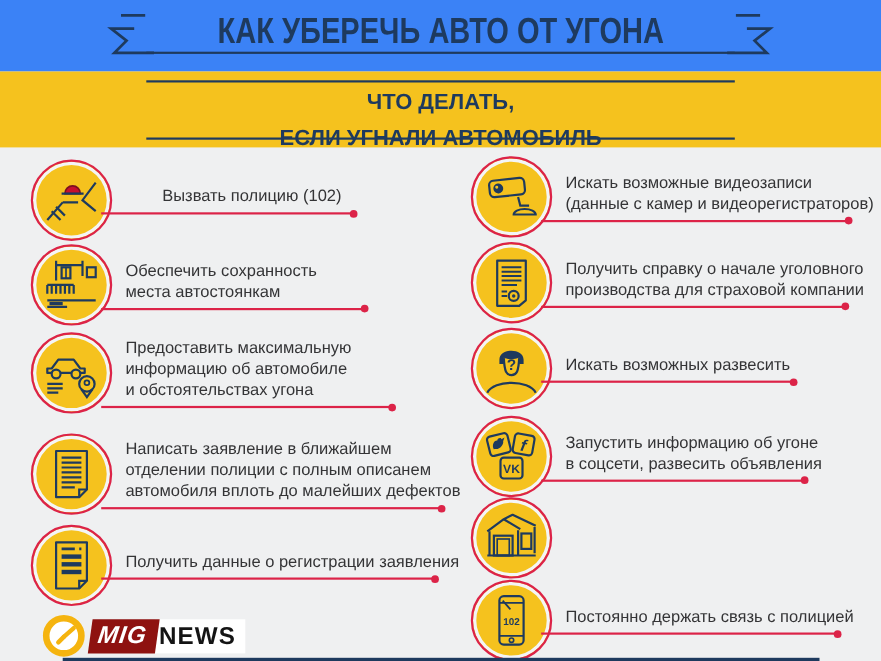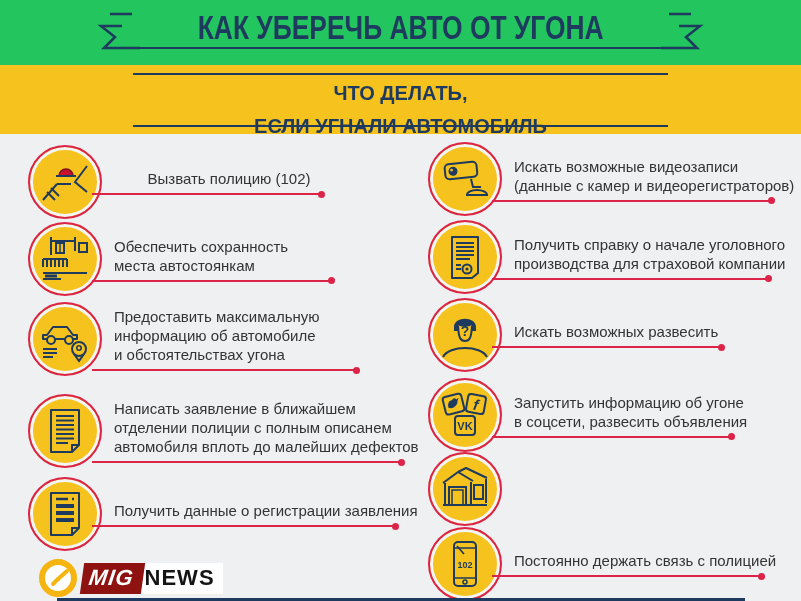--- a/index.html
+++ b/index.html
@@ -2,21 +2,21 @@
 <html><head>
 <meta charset="utf-8">
 <style>
   html,body{margin:0;padding:0;}
   body{
     width:801px;height:601px;position:relative;overflow:hidden;
     background:#eff0f1;
     font-family:"Liberation Sans", sans-serif;
   }
   
-  .header{position:absolute;top:0;left:0;width:801px;height:65px;background:#22c55e;}
+  .header{position:absolute;top:0;left:0;width:801px;height:65px;background:#3b82f6;}
   .title{
     position:absolute;top:9px;left:0;width:801px;text-align:center;
     color:#1e3a5e;font-weight:bold;font-size:33px;letter-spacing:0px;white-space:nowrap;
   }
   .title>span{display:inline-block;transform:scaleX(0.8);}
   .title-underline{position:absolute;top:47px;left:133px;width:535px;height:2px;background:#1e3a5e;}
   .ribbon{position:absolute;top:6px;width:44px;height:46px;}
   .ribbon.left{left:96px;}
   .ribbon.right{right:96px;transform:scaleX(-1);}
   

